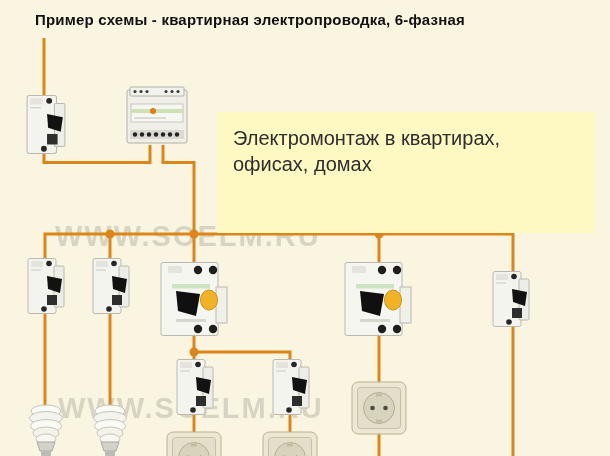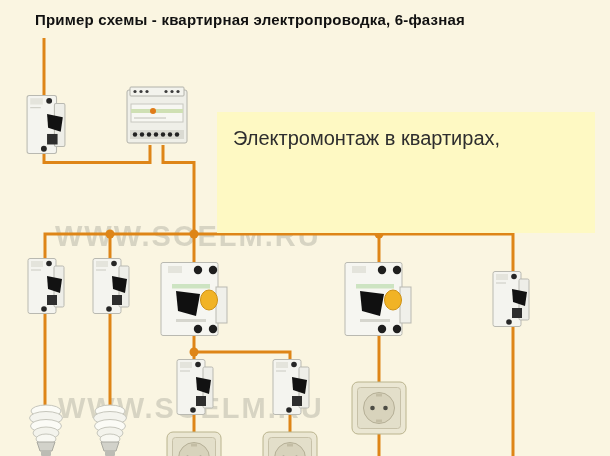--- a/index.html
+++ b/index.html
@@ -149,15 +149,16 @@
       <use href="#sym-socket" x="166" y="431" width="56" height="54"></use>
       <use href="#sym-socket" x="262" y="431" width="56" height="54"></use>
       <use href="#sym-socket" x="351" y="381" width="56" height="54"></use>
     </g>
   </svg>
 
   <div class="page-title">Пример схемы - квартирная электропроводка, 6-фазная</div>
 
   <div class="infobox">
     <div>Электромонтаж в квартирах,</div>
+    <div>офисах, домах</div>
   </div>
 
 </div>
 
 </body></html>

